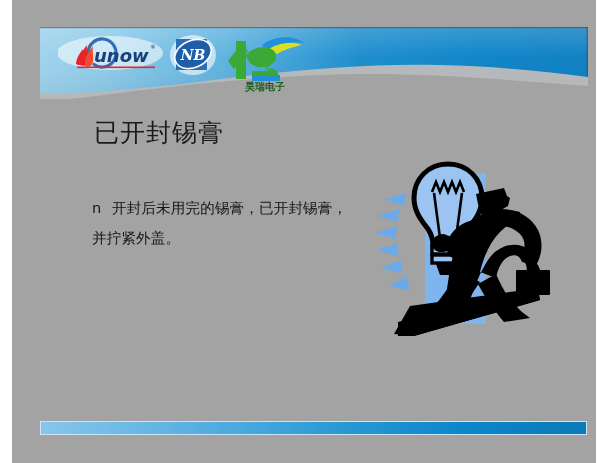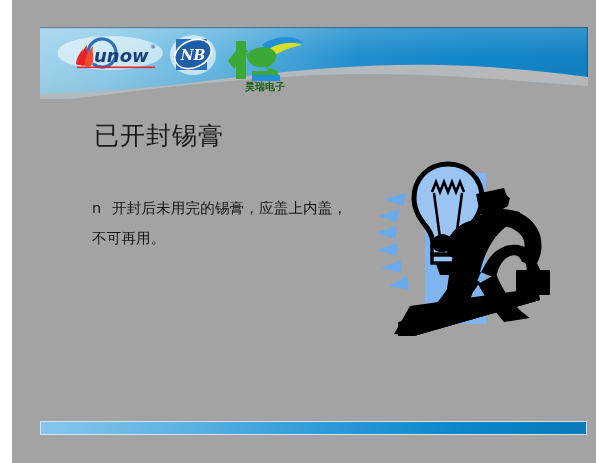--- a/index.html
+++ b/index.html
@@ -79,21 +79,21 @@
 
   
   #slide-title {
     position: absolute;
     left: 82px;
     top: 120px;
     font-size: 25px;
     line-height: 30px;
     color: #1a1a1a;
     letter-spacing: 1px;
-    font-family: Liberation Sans, sans-serif;
+    font-family: Liberation Mono, monospace;
     white-space: nowrap;
   }
 
   
   #body-text {
     position: absolute;
     left: 80px;
     top: 193px;
     width: 262px;
     color: #141414;
@@ -222,21 +222,21 @@
         <path d="M6,30 L18,14 L26,20 L12,38 Z" fill="#3aa935"></path>
 
         <text x="43" y="59" text-anchor="middle" font-family="DejaVu Sans, Liberation Sans, sans-serif" font-size="10" font-weight="bold" fill="#1b5e20">昊瑞电子</text>
       </svg>
     </div>
   </div>
 
   <div id="slide-title">已开封锡膏</div>
 
   <div id="body-text">
-    <p class="bullet-para"><span class="bullet-mark">n</span><span class="bullet-body">开封后未用完的锡膏，应盖上内盖，不可再用。</span></p>
+    <p class="bullet-para"><span class="bullet-mark">n</span><span class="bullet-body">开封后未用完的锡膏，已开封锡膏，并拧紧外盖。</span></p>
   </div>
 
   <div id="illustration">
     <svg viewBox="0 0 185 190" xmlns="http://www.w3.org/2000/svg">
 
       <rect x="55" y="27" width="61" height="151" fill="#7fb4ee"></rect>
 
       <g fill="#6aa9ea">
         <polygon points="36,47 14,53 33,60"></polygon>
         <polygon points="30,63 8,70 27,76"></polygon>

